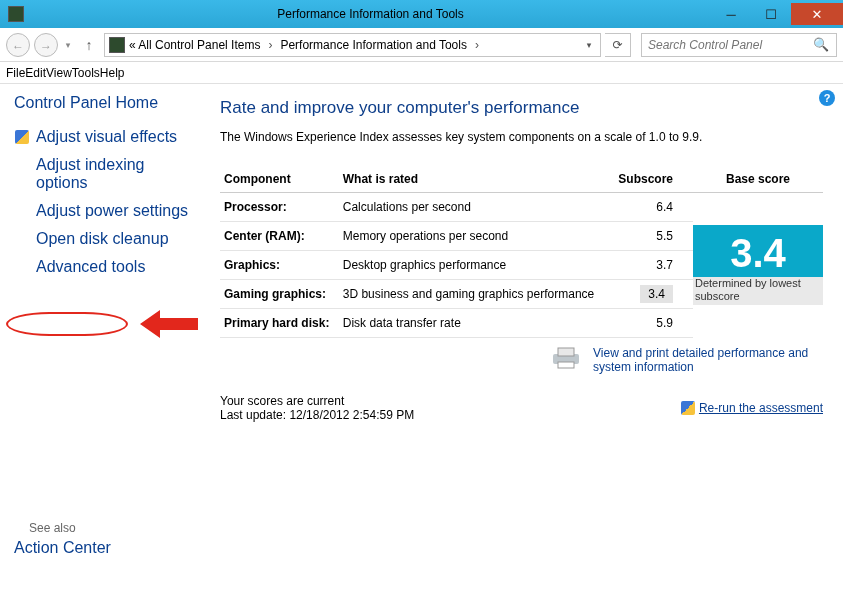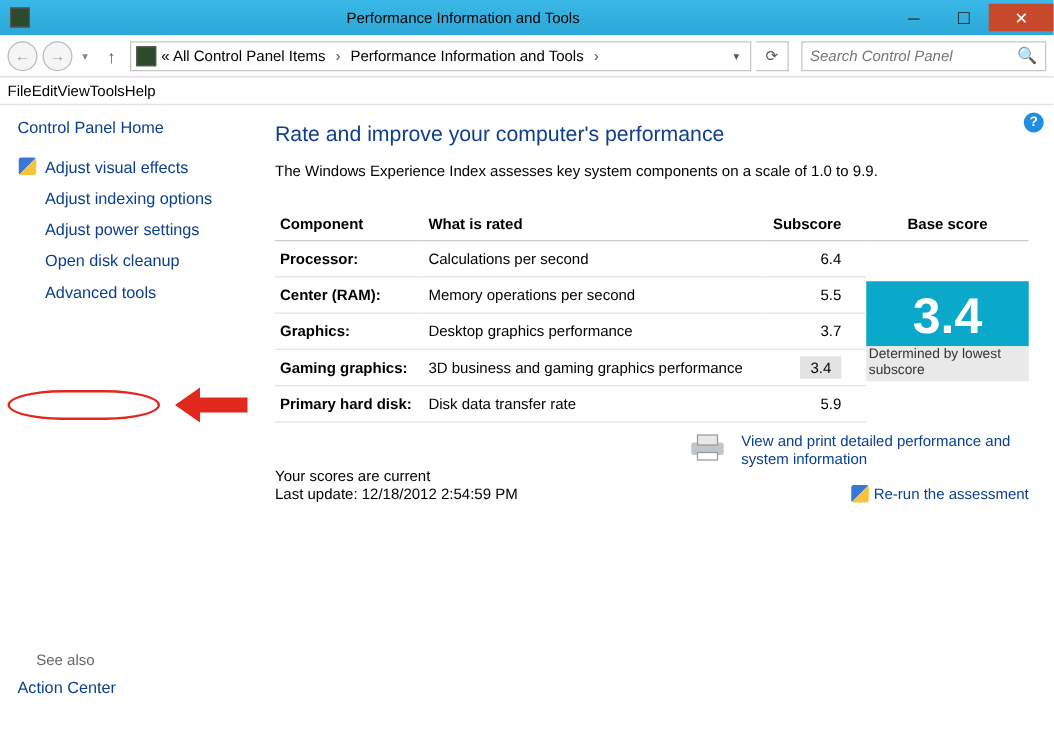--- a/index.html
+++ b/index.html
@@ -30,21 +30,21 @@
 
   
   .menubar { height:22px; border-bottom:1px solid #e0e0e0; display:flex; align-items:center; padding:0 6px; font-size:12px; }
   .menu-item { color:#000; }
 
   
   .body { display:flex; height:calc(595px - 28px - 34px - 22px); }
   .sidebar { width:200px; padding:10px 4px 10px 14px; position:relative; }
   .main { flex:1; padding:14px 20px 0 20px; position:relative; }
 
-  .link { color:#0a3f8f; font-size:13px; cursor:pointer; }
+  .link { color:#0a3f8f; font-size:16px; cursor:pointer; }
   .cp-home { margin-bottom:16px; display:block; }
   .side-item { display:flex; align-items:center; gap:6px; margin-bottom:10px; }
   .side-icon { width:16px; height:16px; display:flex; align-items:center; justify-content:center; }
   .shield-icon { background: linear-gradient(135deg,#3a76d6 0 50%,#f7c33c 50% 100%); border-radius:2px; width:14px; height:14px; }
 
   .see-also { position:absolute; bottom:60px; left:29px; color:#666; font-size:12px; }
   .action-center { position:absolute; bottom:38px; left:14px; }
 
   
   .annot-oval { position:absolute; left:6px; top:228px; width:122px; height:24px; border:2px solid #e2271c; border-radius:50%/70%; pointer-events:none; }
@@ -65,22 +65,22 @@
   td.comp { font-weight:bold; }
 
   .base-box { background:#0aa8c9; color:#fff; text-align:center; padding:8px 4px 4px 4px; }
   .base-score { font-size:40px; font-weight:bold; line-height:1; }
   .base-note { font-size:11px; padding:0 2px 2px 2px; line-height:1.2; background:#e9e9e9; color:#333;}
 
   .detail-row { display:flex; align-items:flex-start; justify-content:flex-end; gap:10px; margin-top:8px;}
   .printer-icon { width:34px; height:24px; }
   .detail-link { color:#0a3f8f; font-size:12px; max-width:230px; }
 
-  .status-row { display:flex; justify-content:space-between; align-items:flex-end; font-size:12px;}
-  .rerun { display:flex; align-items:center; gap:4px; color:#0a3f8f;}
+  .status-row { display:flex; justify-content:space-between; align-items:center; margin-top:20px; font-size:12px;}
+  .rerun { display:flex; align-items:center; gap:4px; color:#0a3f8f;text-decoration:underline;}
   .rerun .shield-icon{width:14px;height:14px;}
 </style>
 </head>
 <body>
 
 <div class="titlebar">
   <div class="title-icon"></div>
   <div class="title-text">Performance Information and Tools</div>
   <div class="win-btns">
     <div class="win-btn">─</div>

